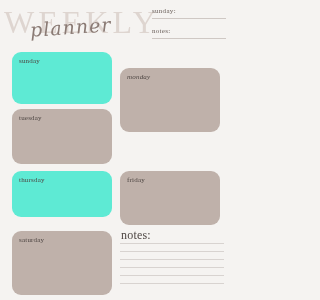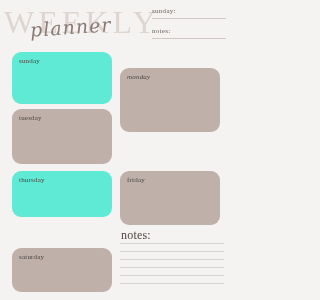--- a/index.html
+++ b/index.html
@@ -212,21 +212,21 @@
     <div class="row" style="height:60px;">
       <div class="card light col-left" style="top:3px; height:46px;">
         <span class="card-label">thursday</span>
       </div>
       <div class="card dark col-right" style="top:3px; height:54px;">
         <span class="card-label">friday</span>
       </div>
     </div>
 
     <div class="row" style="height:62px;">
-      <div class="card dark col-left" style="top:20px; height:44px;">
+      <div class="card dark col-left" style="top:3px; height:64px;">
         <span class="card-label">saturday</span>
       </div>
 
       <div class="notes" style="top:3px;">
         <span class="notes-label">notes:</span>
         <div class="notes-lines" id="notes-lines">
             <div class="note-line"></div>
             <div class="note-line"></div>
             <div class="note-line"></div>
             <div class="note-line"></div>

